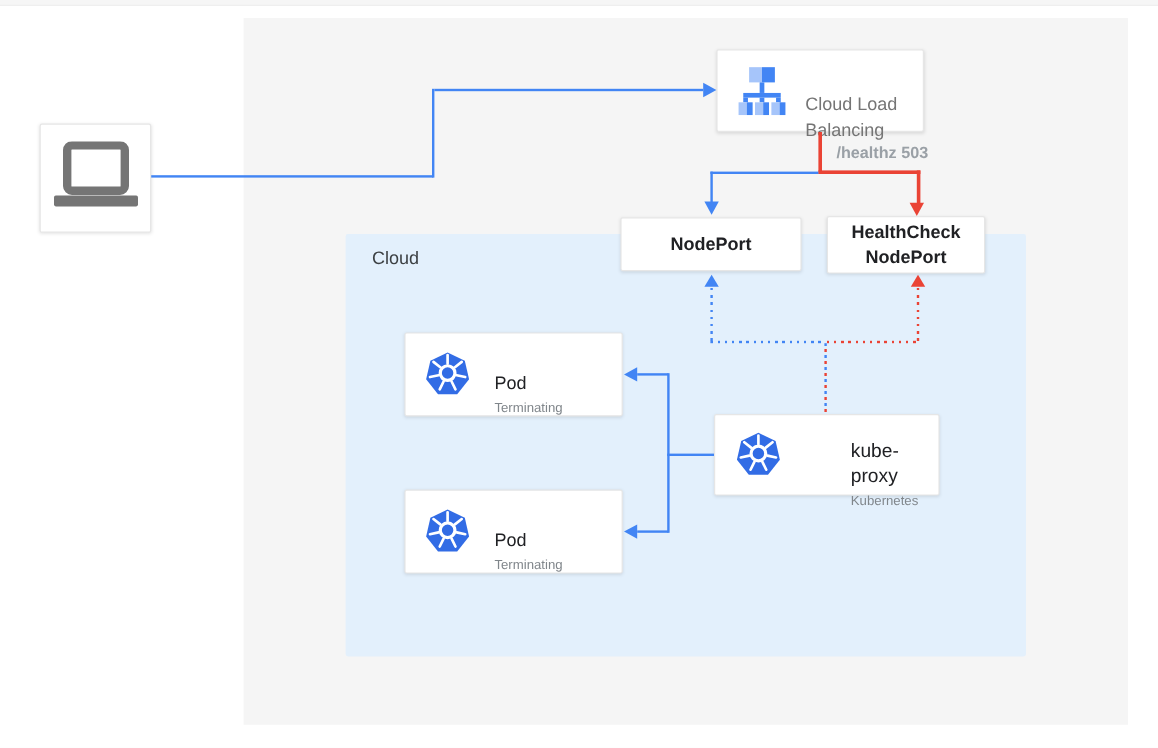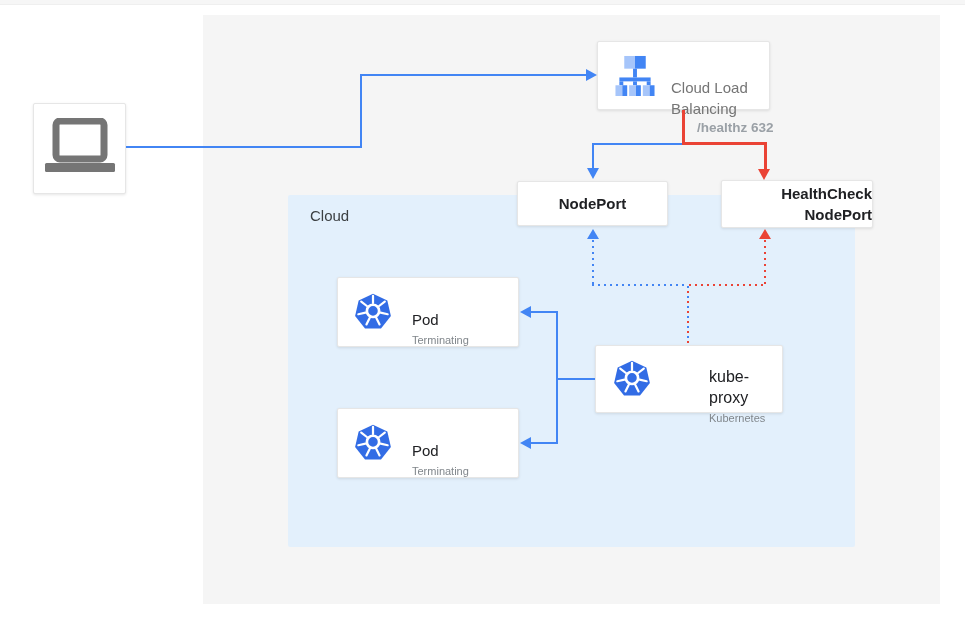--- a/index.html
+++ b/index.html
@@ -73,27 +73,27 @@
           <rect x="16" y="31" width="7" height="11" fill="#A6C5FA"></rect>
             <rect x="23" y="31" width="5" height="11" fill="#4285F4"></rect>
           <rect x="30" y="31" width="7" height="11" fill="#A6C5FA"></rect>
             <rect x="37" y="31" width="5" height="11" fill="#4285F4"></rect>
         </svg>
       </span>
       <div class="clb-text" style="margin-left:14px;">Cloud Load Balancing</div>
     </div>
   </div>
 
-  <div class="healthz">/healthz 632</div>
+  <div class="healthz">/healthz 503</div>
 
   <div class="card port-box" style="left:517px;top:181px;width:151px;height:45px;">
     <span>NodePort</span>
   </div>
 
-  <div class="card port-box" style="left:721px;top:180px;width:152px;height:48px;text-align:right;">
+  <div class="card port-box" style="left:689px;top:180px;width:132px;height:48px;">
     <span>HealthCheck NodePort</span>
   </div>
 
   <div class="card" style="left:337px;top:277px;width:182px;height:70px;">
     <div class="row" style="padding-left:15px;">
       <span class="icon-wrap">
         <svg width="40" height="40" viewBox="0 0 36 36">
           <polygon points="18,1.5 30.9,7.7 34.1,21.7 25.2,32.9 10.8,32.9 1.9,21.7 5.1,7.7" fill="#326CE5"></polygon>
           <circle cx="18" cy="17" r="5.5" fill="none" stroke="#fff" stroke-width="2.4"></circle>
           <path stroke="#fff" stroke-width="2" stroke-linecap="round" fill="none" d="M18 10V3.5 M23.5 12.6L28.6 8.6 M24.8 18.6L31.2 20 M21 23.3L23.9 29.2 M15 23.3L12.1 29.2 M11.2 18.6L4.8 20 M12.5 12.6L7.4 8.6"></path>

